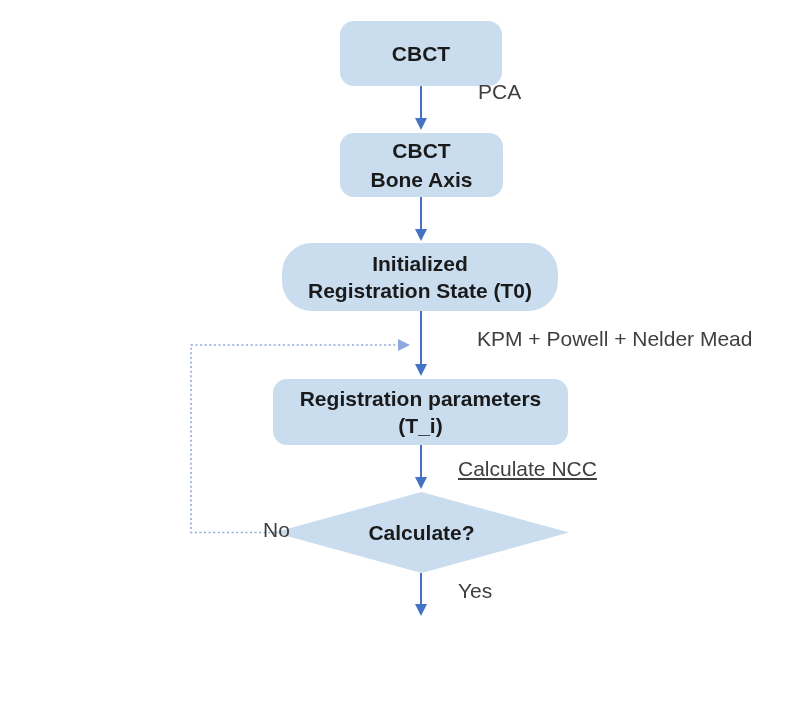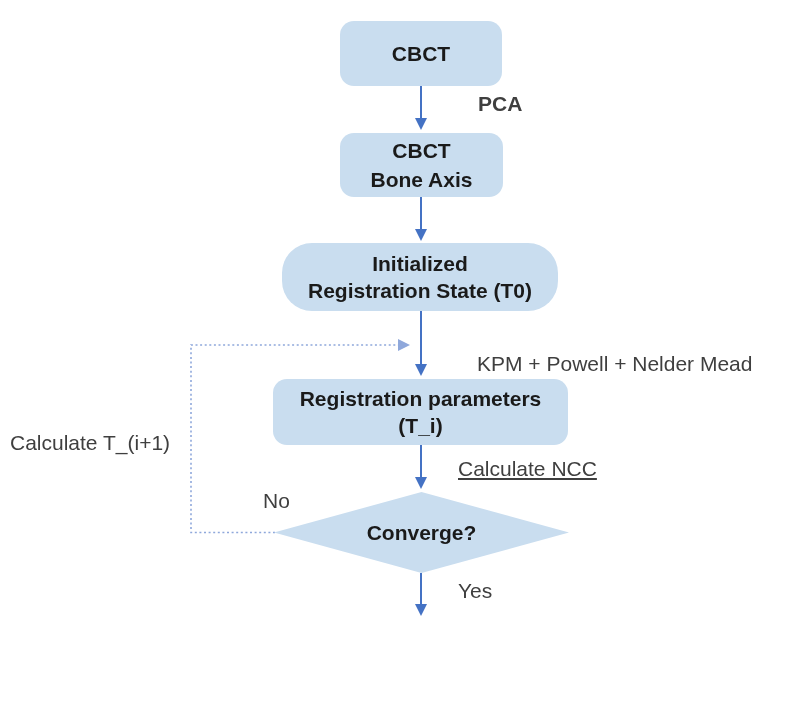--- a/index.html
+++ b/index.html
@@ -61,26 +61,26 @@
   }
   #node-output     { left: 340px; top: 619px; width: 162px; height: 64px; }
 
   .edge-label {
     position: absolute;
     font-size: 21px;
     font-weight: 400;
     color: var(--label-text);
     white-space: nowrap;
   }
-  #label-pca  { left: 478px; top:  92px; font-weight: bold; }
+  #label-pca  { left: 478px; top:  80px; }
   #label-de   { left: 475px; top: 209px; }
-  #label-kpm  { left: 477px; top: 352px; }
+  #label-kpm  { left: 477px; top: 327px; }
   #label-ncc  { left: 458px; top: 457px; text-decoration: underline; }
   #label-yes  { left: 458px; top: 579px; }
-  #label-no   { left: 263px; top: 489px; }
+  #label-no   { left: 263px; top: 518px; }
   #label-calc { left:  10px; top: 431px; }
 </style>
 </head>
 <body>
 
 <div class="canvas">
 
   <svg class="edges" viewBox="0 0 803 701" xmlns="http://www.w3.org/2000/svg">
     <defs>
       <marker id="arrow-solid" markerUnits="userSpaceOnUse" markerWidth="12" markerHeight="12" refX="10" refY="6" orient="auto">
@@ -113,24 +113,23 @@
     <span>Initialized
 Registration State (T0)</span>
   </div>
 
   <div class="node" id="node-reg-params">
     <span>Registration parameters
 (T_i)</span>
   </div>
 
   <div class="node" id="node-converge">
-    <span>Converge?</span>
+    <span>Calculate?</span>
   </div>
 
 
   <div class="edge-label" id="label-pca">PCA</div>
   <div class="edge-label" id="label-kpm">KPM + Powell + Nelder Mead</div>
   <div class="edge-label" id="label-ncc">Calculate NCC</div>
   <div class="edge-label" id="label-yes">Yes</div>
   <div class="edge-label" id="label-no">No</div>
-  <div class="edge-label" id="label-calc">Calculate T_(i+1)</div>
 
 </div>
 
 </body></html>

